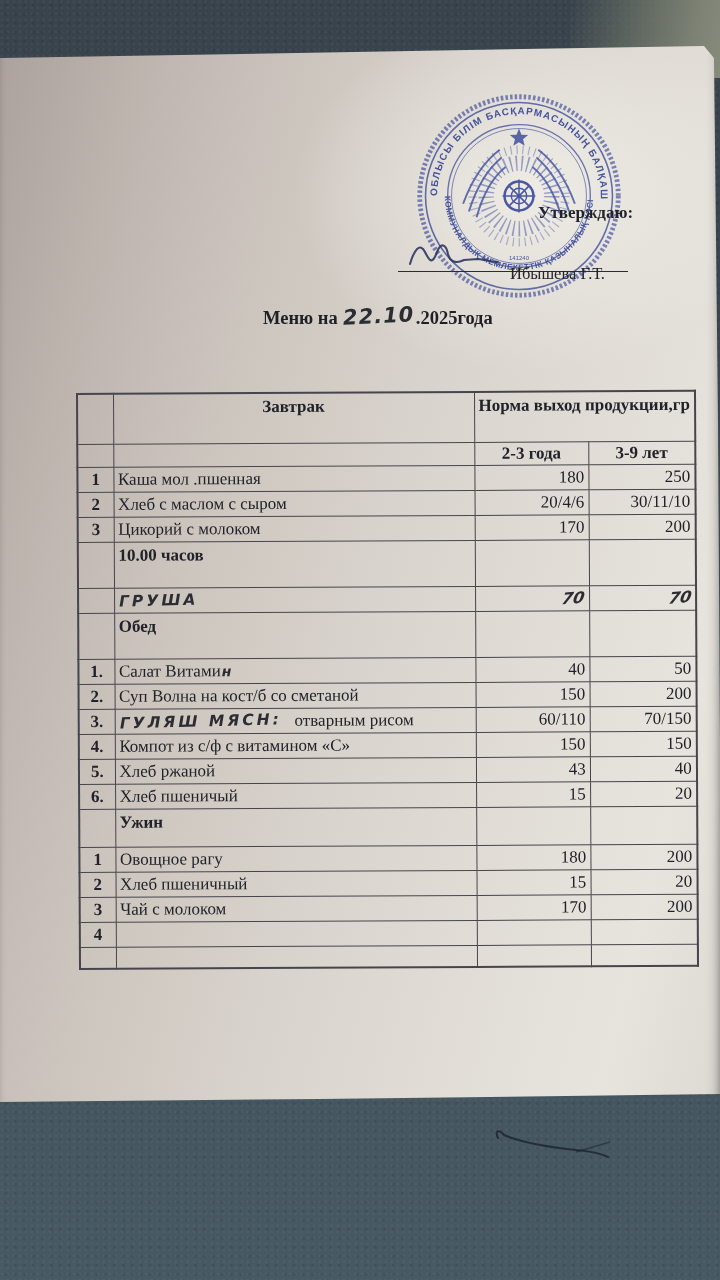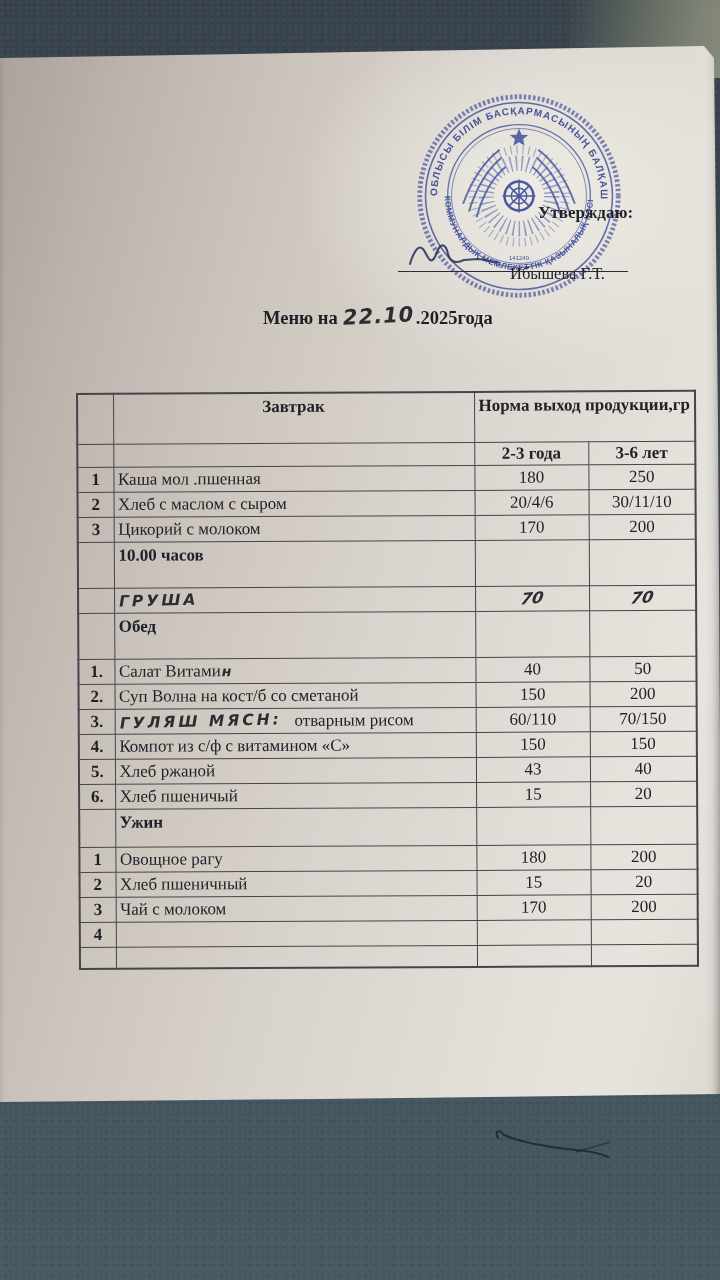--- a/index.html
+++ b/index.html
@@ -41,21 +41,21 @@
   .hand{font-family:"DejaVu Sans",sans-serif;font-style:italic;font-weight:600;color:#2c2d33;display:inline-block;}
   .hand-date{font-size:21px;transform:rotate(-3deg) translateY(-1px);letter-spacing:1px;margin:0 1px;}
   
   .menu-table{position:absolute;left:76px;top:393px;border-collapse:collapse;table-layout:fixed;
     transform:rotate(-0.3deg);transform-origin:0 0;}
   .menu-table td{border:1px solid #46454c;font-size:17px;color:#212229;height:24px;
     padding:0 4px;vertical-align:middle;overflow:hidden;white-space:nowrap;}
   .menu-table{border:2px solid #46454c;}
   .c-num{text-align:center;font-weight:bold;}
   .c-item{padding-left:7px;}
-  .c-val{text-align:center;}
+  .c-val{text-align:right;}
   tr.head1 td{height:46px;font-weight:bold;vertical-align:top;padding-top:3px;}
   .th-meal{text-align:center;font-size:17.5px;}
   .th-norm{line-height:1.2;white-space:normal;padding-left:8px;font-size:17px;}
   tr.head2 td{height:22px;font-weight:bold;text-align:center;font-size:17px;}
   tr.sec td{font-weight:bold;vertical-align:top;padding-top:3px;}
   tr.tall{height:42px;} tr.tall td{height:42px;}
   tr.med{height:34px;} tr.med td{height:34px;}
   tr.short{height:20px;} tr.short td{height:20px;}
   .hand-item{font-size:15.5px;letter-spacing:3px;transform:rotate(-1.2deg);font-weight:700;}
   .hand-sfx{font-size:14px;font-weight:700;letter-spacing:0;margin-left:1px;}
@@ -139,21 +139,21 @@
     <thead>
       <tr class="head1">
         <td class="c-num"></td>
         <td class="th-meal">Завтрак</td>
         <td class="th-norm" colspan="2">Норма выход продукции,гр</td>
       </tr>
       <tr class="head2">
         <td></td>
         <td></td>
         <td>2-3 года</td>
-        <td>3-6 лет</td>
+        <td>3-9 лет</td>
       </tr>
     </thead>
     <tbody>
         <tr>
           <td class="c-num">1</td>
           <td class="c-item">Каша мол .пшенная</td>
           <td class="c-val">180</td>
           <td class="c-val">250</td>
         </tr>
         <tr>

